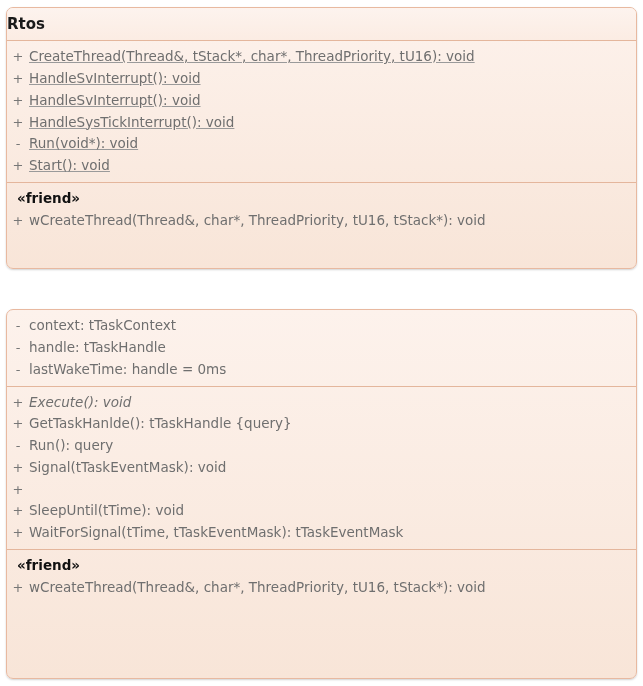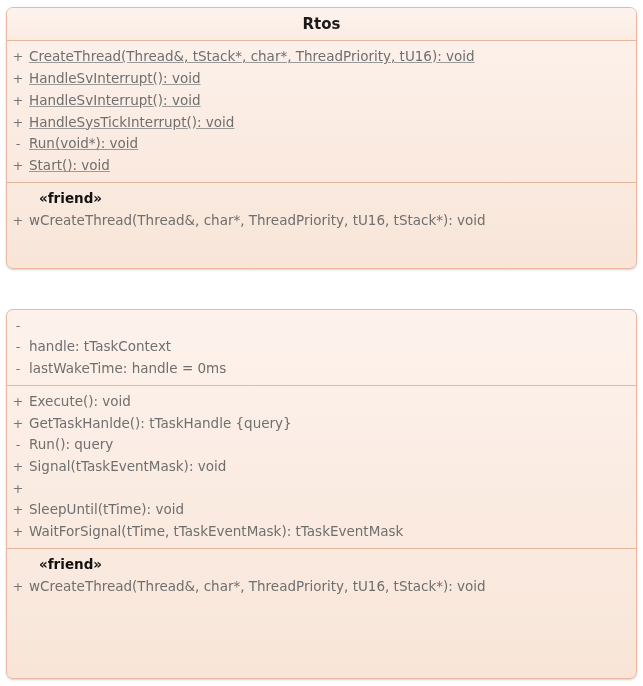--- a/index.html
+++ b/index.html
@@ -22,21 +22,20 @@
     position: absolute;
     box-sizing: border-box;
     border: 1px solid #e8b9a0;
     border-radius: 7px;
     background: linear-gradient(to bottom, #fdf2ec 0%, #f8e5d8 100%);
     box-shadow: 0 1px 2px rgba(0,0,0,0.18);
     overflow: hidden;
   }
 
   .class-title {
-    text-align: center;
     font-weight: bold;
     font-size: 15px;
     color: #1a1a1a;
     padding: 7px 0 7px 0;
     border-bottom: 1px solid #e4b69c;
     background: linear-gradient(to bottom, #fdf3ee 0%, #fbece3 100%);
   }
 
   .section {
     padding: 5px 0 5px 0;
@@ -66,28 +65,29 @@
   .member-text {
     color: #6f6f6f;
   }
 
   .member-text.underline {
     text-decoration: underline;
     text-decoration-color: #9a9a9a;
   }
 
   .member-text.italic {
+    font-style: italic;
   }
 
   .stereotype {
     font-size: 13.5px;
     line-height: 1.62;
     color: #111111;
     font-weight: bold;
-    padding-left: 32px;
+    padding-left: 10px;
   }
 </style>
 </head>
 <body>
 
 <div class="canvas">
 
 <div class="uml-class" style="left: 6px; top: 7px; width: 631px; height: 262px;">
       <div class="class-title">Rtos</div>
       <div class="section">
@@ -121,24 +121,25 @@
         <div class="member">
           <span class="vis">+</span>
           <span class="member-text">wCreateThread(Thread&amp;, char*, ThreadPriority, tU16, tStack*): void</span>
         </div>
       </div>
     </div>
     <div class="uml-class" style="left: 6px; top: 309px; width: 631px; height: 370px;">
       <div class="section">
         <div class="member">
           <span class="vis">-</span>
+          <span class="member-text">context: tTaskContext</span>
         </div>
         <div class="member">
           <span class="vis">-</span>
-          <span class="member-text">handle: tTaskContext</span>
+          <span class="member-text">handle: tTaskHandle</span>
         </div>
         <div class="member">
           <span class="vis">-</span>
           <span class="member-text">lastWakeTime: handle = 0ms</span>
         </div>
       </div>
       <div class="section">
         <div class="member">
           <span class="vis">+</span>
           <span class="member-text italic">Execute(): void</span>

